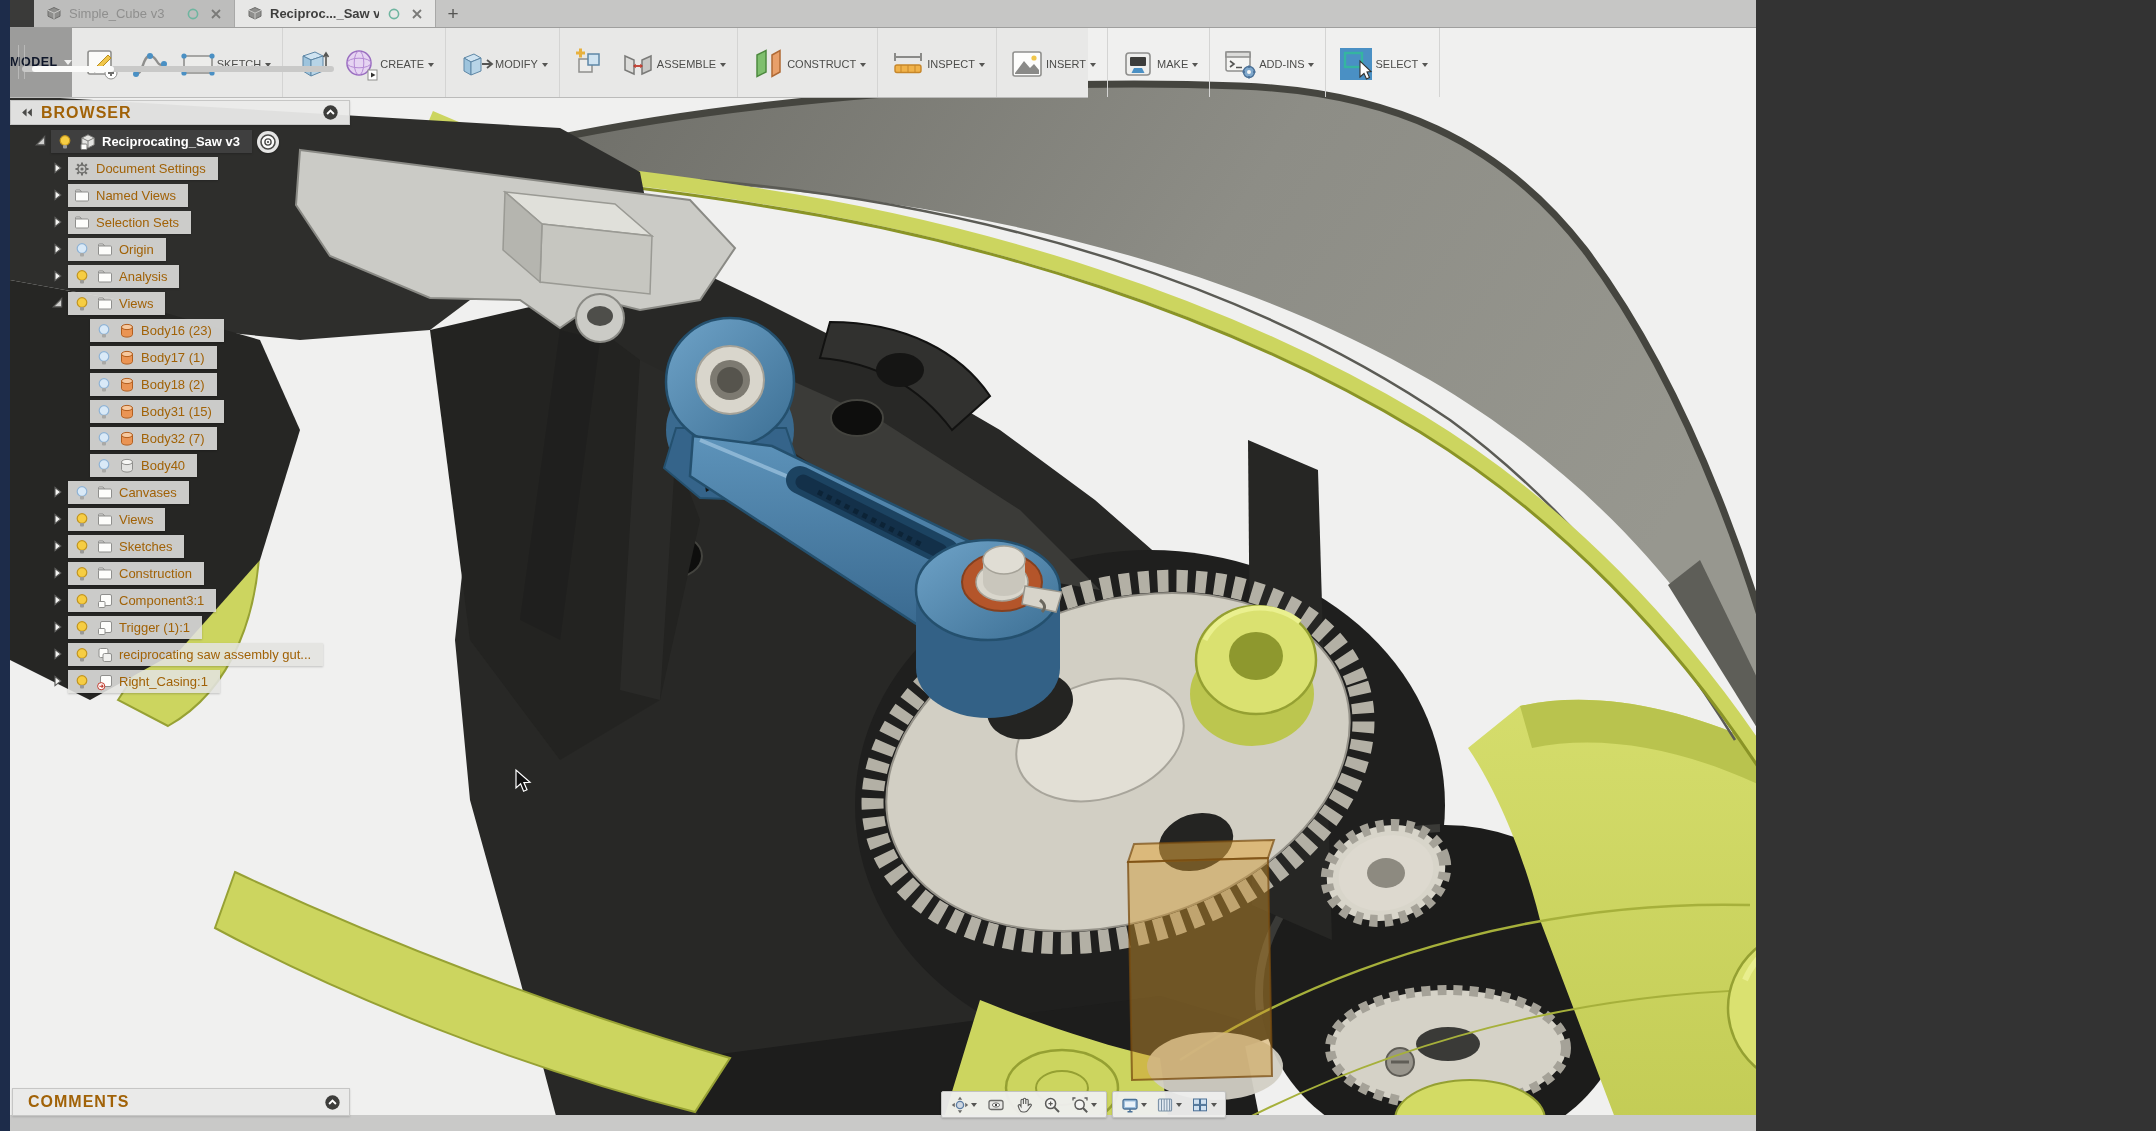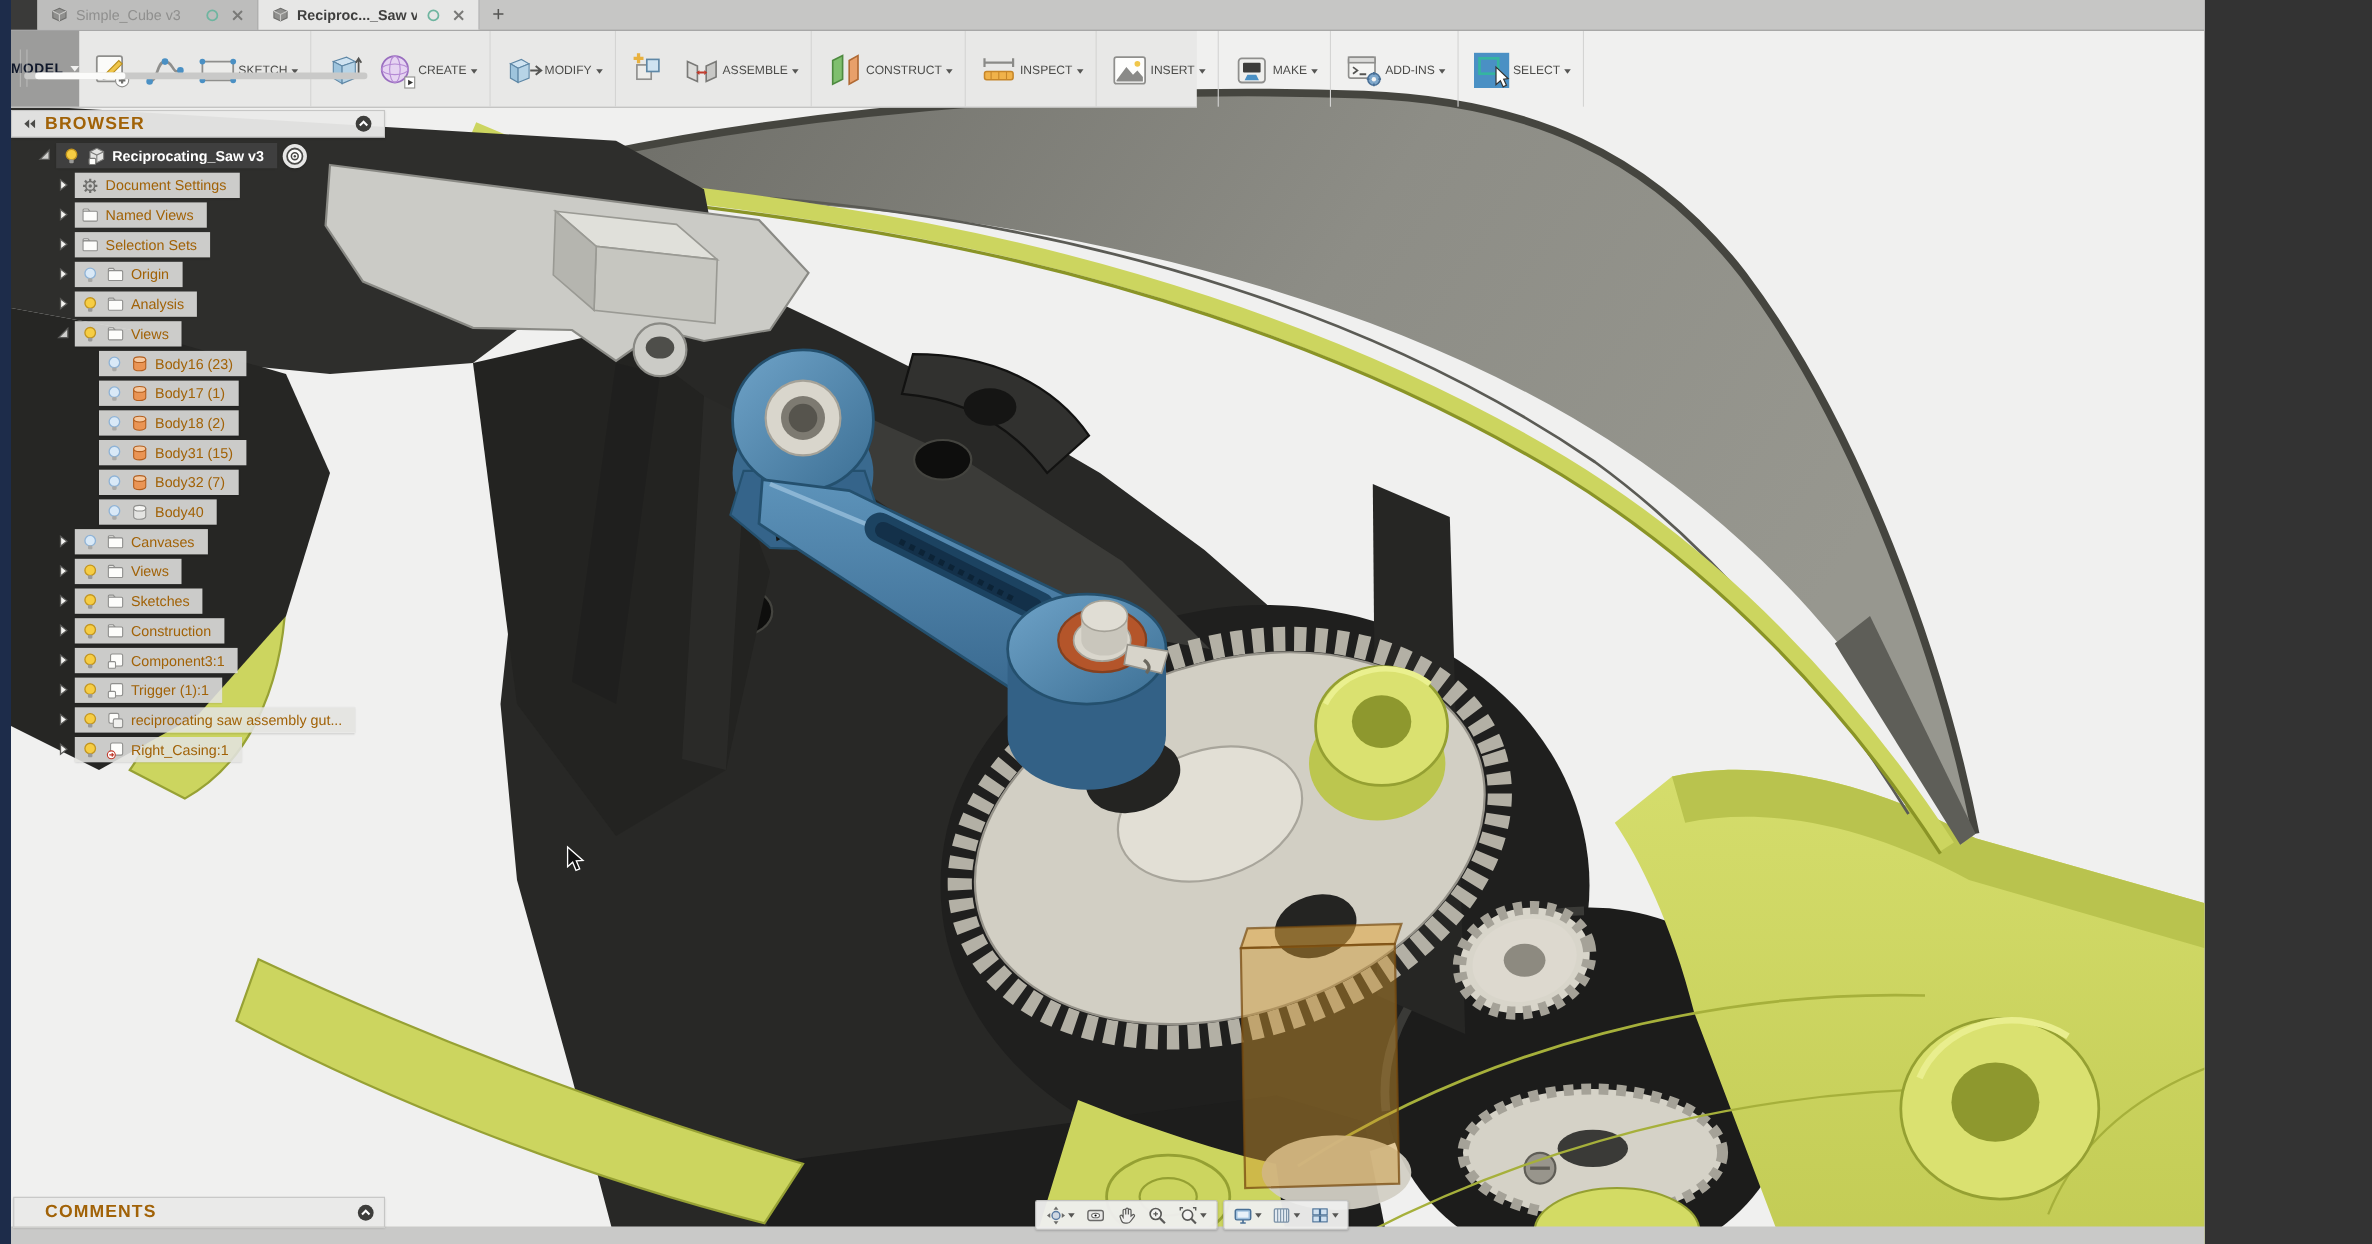--- a/index.html
+++ b/index.html
@@ -1,16 +1,16 @@
 <!DOCTYPE html>
 <html style="--accent_blue: #4a90c4; --select_highlight_teal: #35b5a0; --rod_blue: #4e86ae; --rod_blue_dark: #2f5d82; --casing_yellow: #ccd55f; --casing_yellow_dark: #a6b03b; --casing_yellow_light: #dae170; --upper_housing_gray: #8a8a83; --plastic_black: #262625; --gear_cream: #d2cfc4; --bushing_orange: #b4552a; --section_amber: #d1962f; --bulb_on_yellow: #f6cd43; --bulb_off_blue: #d9e9f7; --selected_row_bg: #3f3f3f; --viewport_bg: #f0f0ef;"><head>
 <meta charset="utf-8">
 <style>
   html,body{margin:0;padding:0;background:#333;}
-  .screen{position:relative;width:2004px;height:1131px;overflow:hidden;
+  .screen{position:relative;width:1756px;height:1131px;overflow:hidden;
     background:var(--viewport_bg,#f0f0ef);font-family:"Liberation Sans",sans-serif;
     -webkit-font-smoothing:antialiased;}
   
   .scene{position:absolute;left:0;top:0;z-index:1;}
   
   .left-strip{position:absolute;left:0;top:0;width:10px;height:1131px;background:#1d2c4a;z-index:60;}
   
   .tabbar{position:absolute;left:0;top:0;width:2156px;height:27px;background:#c6c6c5;
     border-bottom:1px solid #9f9f9e;display:flex;align-items:stretch;z-index:50;}
   .tab-dark-block{width:24px;margin-left:10px;background:#3a3a39;}
@@ -62,21 +62,21 @@
     border-radius:50%;box-shadow:0 1px 2px rgba(0,0,0,.25);align-items:center;justify-content:center;}
   .radio-chip svg{width:18px;height:18px;}
   .ind-0{margin-left:23px;} .ind-1{margin-left:40px;} .ind-2{margin-left:80px;}
   
   .viewcube{position:absolute;left:2026px;top:30px;z-index:30;}
   
   .bottom-strip{position:absolute;left:0;top:1115px;width:2156px;height:16px;background:#c9c9c8;z-index:35;}
   .comments-chip{position:absolute;left:12px;top:1088px;width:336px;height:26px;z-index:38;
     background:rgba(233,233,232,.95);border:1px solid #c6c6c5;display:flex;align-items:center;
     box-shadow:0 1px 2px rgba(0,0,0,.15);}
-  .comments-chip .panel-title{margin-left:28px;}
+  .comments-chip .panel-title{margin-left:15px;}
   .cbtn{display:inline-flex;width:17px;height:17px;margin-right:8px;}
   .cbtn svg{width:17px;height:17px;}
   .navchip{position:absolute;top:1091px;height:25px;z-index:38;background:rgba(238,238,237,.96);
     border:1px solid #c2c2c1;border-radius:2px;display:flex;align-items:center;justify-content:space-evenly;
     box-shadow:0 1px 2px rgba(0,0,0,.18);}
   .navchip.g1{left:941px;width:164px;}
   .navchip.g2{left:1112px;width:112px;}
   .navbtn{display:flex;align-items:center;gap:2px;padding:0 1px;}
   .navbtn .nicon{display:inline-flex;width:18px;height:18px;}
   .navbtn .nicon svg{width:18px;height:18px;}

